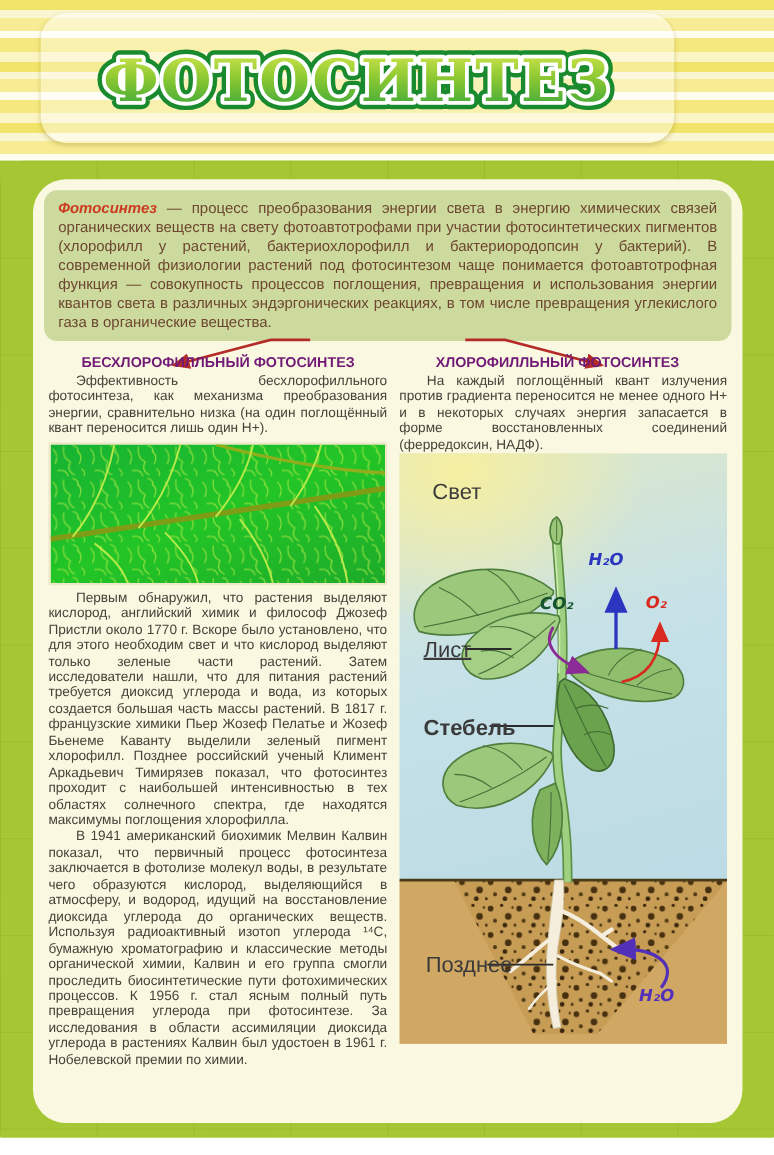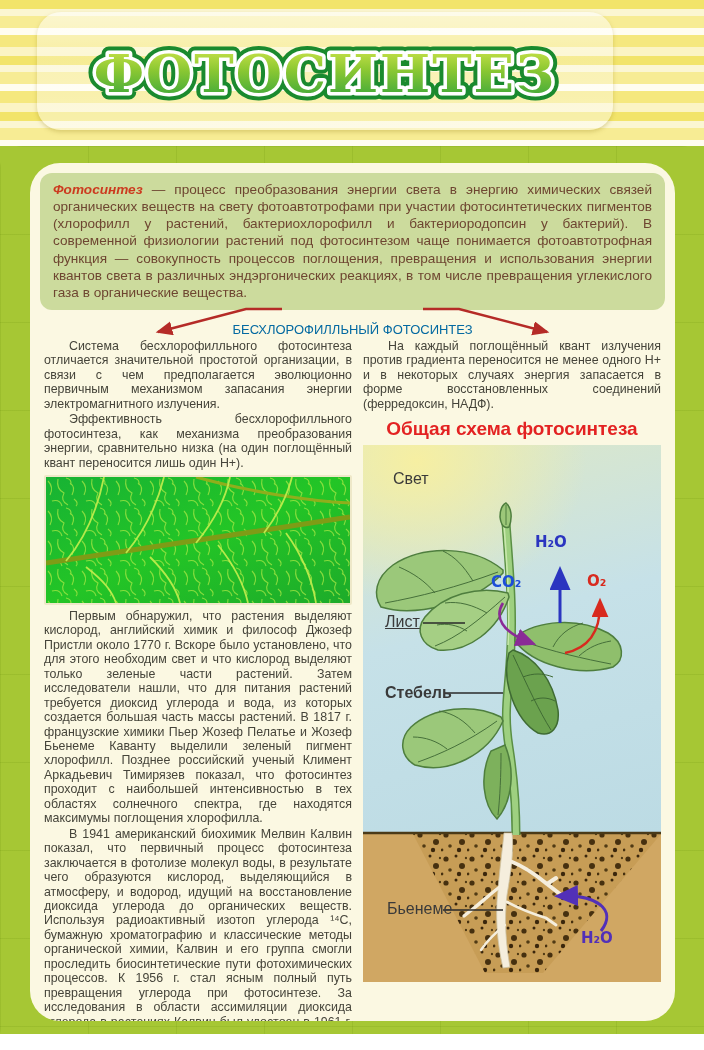--- a/index.html
+++ b/index.html
@@ -49,21 +49,21 @@
   .intro-term { color:#cc3a1f; font-weight:bold; font-style:italic; }
 
   
   .classification-heading {
     margin-top:7px; text-align:center; color:#1fa3dc; font-weight:bold;
     font-size:17px; letter-spacing:0.5px;
   }
   .arrows-svg { display:block; width:645px; height:30px; margin-top:-4px; margin-bottom:-14px; }
 
   .headings-row { display:flex; padding:0 14px; }
-  .headings-row .cell { flex:1; text-align:center; color:#0369a1; font-weight:normal; font-size:13px; }
+  .headings-row .cell { flex:1; text-align:center; color:#701a75; font-weight:bold; font-size:13px; }
 
   
   .cols { display:flex; padding:2px 14px 0 14px; gap:11px; }
   .col-left { width:308px; }
   .col-right { width:298px; }
   .col-text {
     font-size:12.4px; line-height:1.165; text-align:justify; color:#45443a;
     text-indent:25px; margin-bottom:1px;
   }
   .leaf-figure {
@@ -81,28 +81,28 @@
     position:absolute; left:0; top:0; width:298px; height:389px;
     background:
       radial-gradient(ellipse 250px 210px at 18% 4%, #f6efa2, rgba(246,239,162,0) 68%),
       linear-gradient(165deg, #dde8c6 0%, #c6e1e8 45%, #bcdbe4 100%);
   }
   .diagram .soil {
     position:absolute; left:0; top:388px; width:298px; height:149px;
     background:#d0a763;
   }
   .diagram svg.scene { position:absolute; left:0; top:0; }
-  .dlabel { position:absolute; font-size:16px; color:#3a3a3a; }
-  .dlabel.chem { font-family:"DejaVu Sans",sans-serif; font-weight:bold; font-size:15px; }
+  .dlabel { position:absolute; font-size:20px; color:#3a3a3a; }
+  .dlabel.chem { font-family:"DejaVu Sans",sans-serif; font-weight:bold; font-size:15px;font-style:italic; }
   .lbl-light { left:30px; top:25px; }
   .lbl-leaf { left:22px; top:168px;text-decoration:underline; }
   .lbl-stem { left:22px; top:239px;font-weight:bold; }
   .lbl-root { left:24px; top:455px; }
   .lbl-h2o-top { left:172px; top:88px; color:#2b35c0; }
-  .lbl-co2 { left:128px; top:128px; color:#1d4ed8; }
+  .lbl-co2 { left:128px; top:128px; color:#14532d; }
   .lbl-o2 { left:224px; top:127px; color:#d82a1e; }
   .lbl-h2o-bottom { left:218px; top:484px; color:#5230b8; }
 </style>
 </head>
 <body>
 
 <div class="page">
 
   <div class="header">
     <div class="title-panel">
@@ -134,26 +134,26 @@
           <marker id="arr-red" markerWidth="8" markerHeight="8" refX="6" refY="3" orient="auto">
             <path d="M0,0 L7,3 L0,6 Z" fill="#b52b27"></path>
           </marker>
         </defs>
         <path d="M 252,3 H 216 L 128,26" fill="none" stroke="#b52b27" stroke-width="2.4" marker-end="url(#arr-red)"></path>
         <path d="M 393,3 H 429 L 517,26" fill="none" stroke="#b52b27" stroke-width="2.4" marker-end="url(#arr-red)"></path>
       </svg>
 
       <div class="headings-row">
         <div class="cell">БЕСХЛОРОФИЛЛЬНЫЙ ФОТОСИНТЕЗ</div>
+        <div class="cell">ХЛОРОФИЛЛЬНЫЙ ФОТОСИНТЕЗ</div>
       </div>
 
       <div class="cols">
 
         <div class="col-left">
-          <p class="col-text">Система бесхлорофилльного фотосинтеза отличается значительной простотой организации, в связи с чем предполагается эволюционно первичным механизмом запасания энергии электромагнитного излучения.</p>
           <p class="col-text">Эффективность бесхлорофилльного фотосинтеза, как механизма преобразования энергии, сравнительно низка (на один поглощённый квант переносится лишь один Н+).</p>
 
           <svg class="leaf-figure" viewBox="0 0 304 126" preserveAspectRatio="none">
             <defs>
               <linearGradient id="leafbg" x1="0" y1="0" x2="1" y2="1">
                 <stop offset="0" stop-color="#17b234"></stop>
                 <stop offset="0.5" stop-color="#23c526"></stop>
                 <stop offset="1" stop-color="#1dab2a"></stop>
               </linearGradient>
               <pattern id="mesh" width="34" height="30" patternUnits="userSpaceOnUse">
@@ -168,21 +168,20 @@
             <path d="M40,90 C 58,104 66,114 70,126 M104,80 C 120,96 130,110 134,126 M172,68 C 188,88 198,108 202,126 M240,56 C 256,78 266,102 270,126" fill="none" stroke="#c4ee4e" stroke-width="1.8" opacity="0.9"></path>
           </svg>
 
           <p class="col-text">Первым обнаружил, что растения выделяют кислород, английский химик и философ Джозеф Пристли около 1770 г. Вскоре было установлено, что для этого необходим свет и что кислород выделяют только зеленые части растений. Затем исследователи нашли, что для питания растений требуется диоксид углерода и вода, из которых создается большая часть массы растений. В 1817 г. французские химики Пьер Жозеф Пелатье и Жозеф Бьенеме Каванту выделили зеленый пигмент хлорофилл. Позднее российский ученый Климент Аркадьевич Тимирязев показал, что фотосинтез проходит с наибольшей интенсивностью в тех областях солнечного спектра, где находятся максимумы поглощения хлорофилла.</p>
           <p class="col-text">В 1941 американский биохимик Мелвин Калвин показал, что первичный процесс фотосинтеза заключается в фотолизе молекул воды, в результате чего образуются кислород, выделяющийся в атмосферу, и водород, идущий на восстановление диоксида углерода до органических веществ. Используя радиоактивный изотоп углерода ¹⁴С, бумажную хроматографию и классические методы органической химии, Калвин и его группа смогли проследить биосинтетические пути фотохимических процессов. К 1956 г. стал ясным полный путь превращения углерода при фотосинтезе. За исследования в области ассимиляции диоксида углерода в растениях Калвин был удостоен в 1961 г. Нобелевской премии по химии.</p>
 
         </div>
 
         <div class="col-right">
           <p class="col-text">На каждый поглощённый квант излучения против градиента переносится не менее одного Н+ и в некоторых случаях энергия запасается в форме восстановленных соединений (ферредоксин, НАДФ).</p>
-          <div class="scheme-heading">Общая схема фотосинтеза</div>
 
           <div class="diagram">
             <div class="sky"></div>
             <div class="soil"></div>
 
             <svg class="scene" width="298" height="537" viewBox="0 0 298 537">
               <defs>
                 <marker id="arr-blue" markerWidth="9" markerHeight="9" refX="5" refY="3.5" orient="auto">
                   <path d="M0,0 L8,3.5 L0,7 Z" fill="#2b35c0"></path>
                 </marker>
@@ -249,21 +248,21 @@
 
               <line x1="197" y1="178" x2="197" y2="130" stroke="#2b35c0" stroke-width="3" marker-end="url(#arr-blue)"></line>
               <path d="M 140,158 C 131,172 139,187 166,197" fill="none" stroke="#8a2b96" stroke-width="2.6" marker-end="url(#arr-purple)"></path>
               <path d="M 202,208 C 226,203 237,186 237,160" fill="none" stroke="#d82a1e" stroke-width="2.4" marker-end="url(#arr-redo2)"></path>
               <path d="M 238,486 C 255,464 232,450 200,451" fill="none" stroke="#5230b8" stroke-width="3" marker-end="url(#arr-violet)"></path>
             </svg>
 
             <span class="dlabel lbl-light">Свет</span>
             <span class="dlabel lbl-leaf">Лист</span>
             <span class="dlabel lbl-stem">Стебель</span>
-            <span class="dlabel lbl-root">Бьенеме</span>
+            <span class="dlabel lbl-root">Позднее</span>
             <span class="dlabel chem lbl-h2o-top">H₂O</span>
             <span class="dlabel chem lbl-co2">CO₂</span>
             <span class="dlabel chem lbl-o2">O₂</span>
             <span class="dlabel chem lbl-h2o-bottom">H₂O</span>
           </div>
         </div>
 
       </div>
     </div>
   </div>

